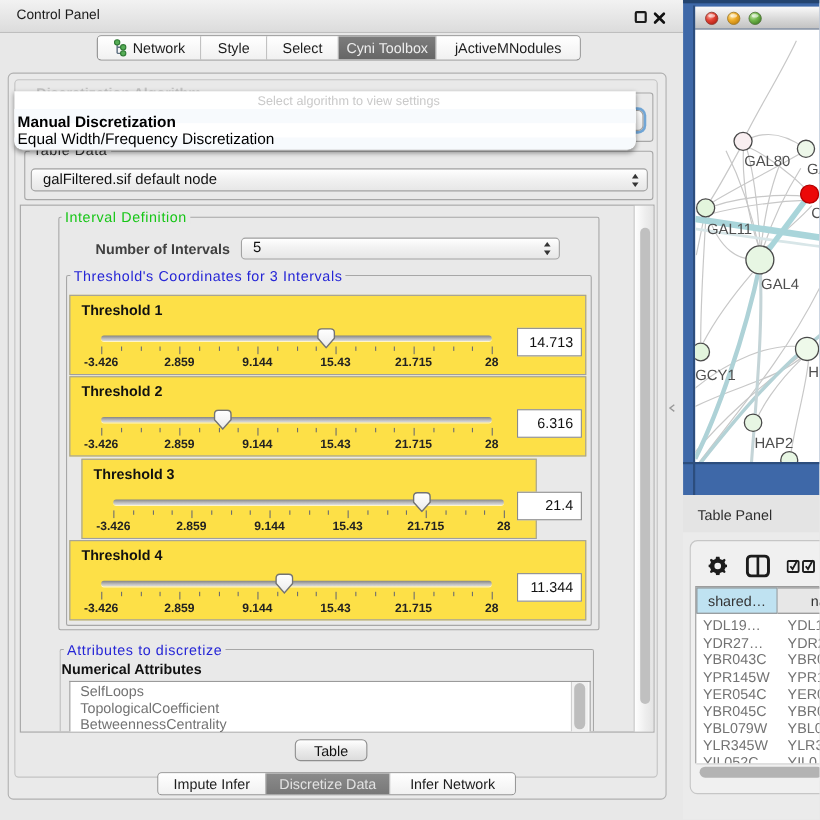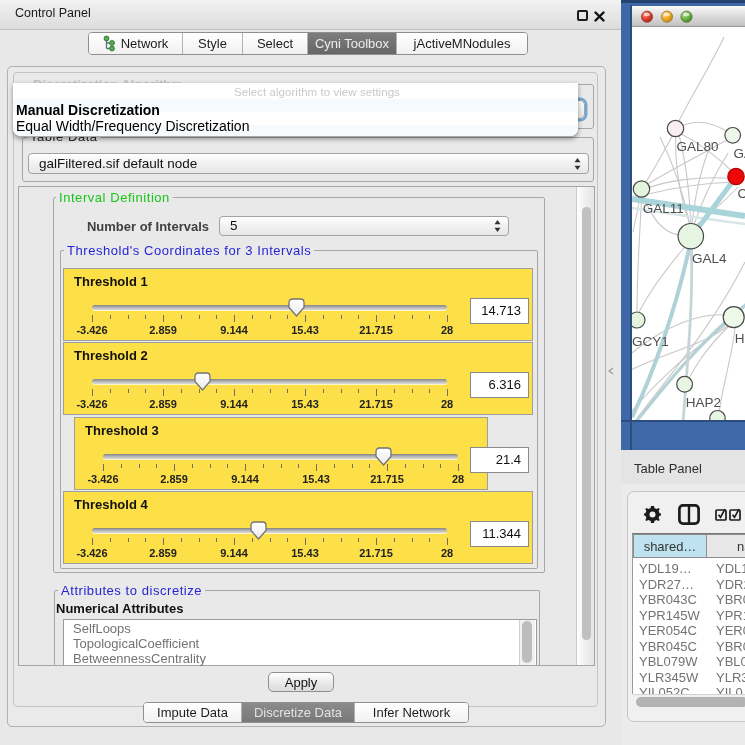--- a/index.html
+++ b/index.html
@@ -287,24 +287,24 @@
 <div class="abs" style="left:63px;top:619px;width:474px;height:46px;background:#ffffff;
  border:1px solid #9b9b9b;border-bottom:none;box-sizing:border-box;"></div>
 <div class="row" style="left:73px;top:621px;">SelfLoops</div>
 <div class="row" style="left:73px;top:636px;">TopologicalCoefficient</div>
 <div class="row" style="left:73px;top:651px;">BetweennessCentrality</div>
 <div class="abs" style="left:519px;top:620px;width:15px;height:45px;background:#f1f1f1;border-left:1px solid #cfcfcf;"></div>
 <div class="abs" style="left:521.5px;top:621px;width:10px;height:42px;background:#bdbdbd;border-radius:5px;"></div>
 
 <div class="abs" style="left:268px;top:672px;width:66px;height:20px;border:1px solid #8f8f8f;border-radius:5px;
  background:linear-gradient(#ffffff,#e9e9e9 55%,#dcdcdc);box-sizing:border-box;
- display:flex;align-items:center;justify-content:center;font-size:13px;color:#111;">Apply</div>
+ display:flex;align-items:center;justify-content:center;font-size:13px;color:#111;">Table</div>
 
 <div class="tabseg" style="left:143px;top:702px;height:21px;">
- <div class="seg" style="width:97px;">Impute Data</div>
+ <div class="seg" style="width:97px;">Impute Infer</div>
  <div class="seg sel" style="width:112px;background:linear-gradient(#8b8b8b,#787878);color:#e2e2e2;">Discretize Data</div>
  <div class="seg" style="width:113px;">Infer Network</div>
 </div>
 
 <svg class="abs" style="left:607px;top:366px;" width="8" height="10" viewBox="0 0 8 10">
  <path d="M6 2 L2 5 L6 8" stroke="#9a9a9a" stroke-width="1.2" fill="none"></path>
 </svg>
 
 <div class="abs" id="netframe" style="left:621px;top:0;width:124px;height:450px;background:#3e68a8;"></div>
 <div class="abs" style="left:621px;top:0;width:124px;height:3px;background:#24446f;"></div>

